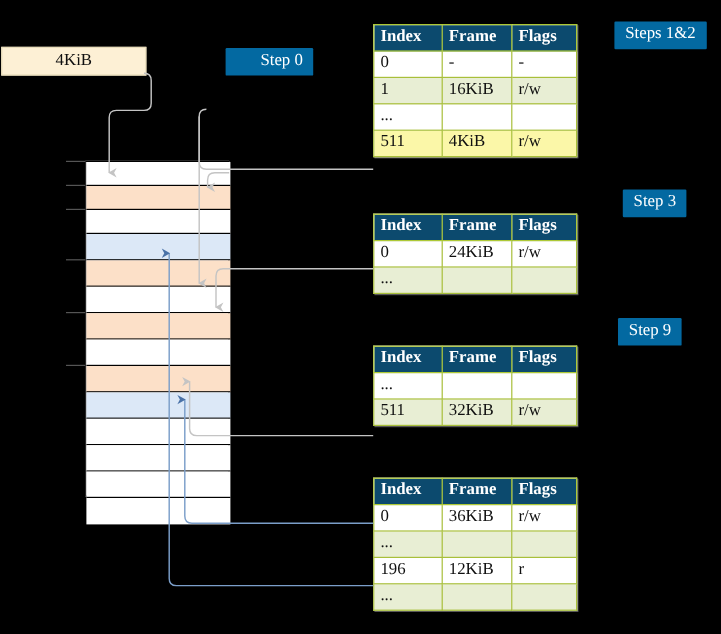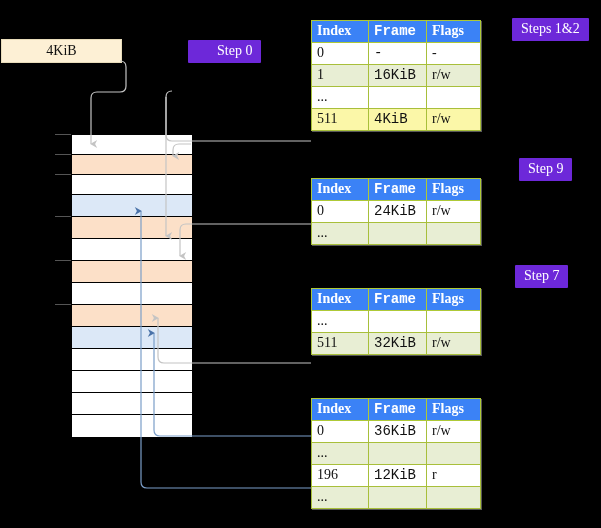--- a/index.html
+++ b/index.html
@@ -19,21 +19,21 @@
     position: absolute;
     left: 0; top: 0;
     width: 601px;
     height: 528px;
     background: #000000;
   }
 
   
   .step-badge {
     position: absolute;
-    background: #6d28d9;
+    background: #0369a1;
     color: #ffffff;
     font-family: "Liberation Serif", "DejaVu Serif", serif;
     font-size: 14px;
     line-height: 14px;
     padding: 4px 9px 5px 9px;
     white-space: nowrap;
     border-radius: 1px;
     box-shadow: 0 1px 0 rgba(0,0,0,0.4);
   }
 
@@ -92,28 +92,28 @@
     border: 1px solid #a8bf3a;
     padding: 2px 5px 3px 5px;
     text-align: left;
     height: 18px;
     box-sizing: border-box;
     color: #101010;
     font-weight: normal;
     vertical-align: middle;
   }
   .ptable th {
-    background: #3b82f6;
+    background: #0c4a6e;
     color: #ffffff;
     font-weight: bold;
     border-color: #aec936;
     font-size: 14px;
   }
   .ptable .c-index { width: 57px; }
-  .ptable .c-frame { width: 58px; font-family: Liberation Mono, monospace; }
+  .ptable .c-frame { width: 58px; }
   .ptable .c-flags { width: 54px; margin-left: 20px; }
 
   .row-white  td { background: #ffffff; }
   .row-tint   td { background: #e8eed4; }
   .hl td, td.hl { background: #fbf7a8 !important; }
 
   
   #links {
     position: absolute;
     left: 0; top: 0;
@@ -131,24 +131,24 @@
     <span>4KiB</span>
   </div>
 
   <div class="step-badge" style="left:188px; top:40px;padding-left:29px;">
     <span>Step 0</span>
   </div>
   <div class="step-badge" style="left:512px; top:18px;">
     <span>Steps 1&amp;2</span>
   </div>
   <div class="step-badge" style="left:519px; top:158px;">
+    <span>Step 3</span>
+  </div>
+  <div class="step-badge" style="left:515px; top:265px;">
     <span>Step 9</span>
-  </div>
-  <div class="step-badge" style="left:515px; top:265px;">
-    <span>Step 7</span>
   </div>
 
   <div class="tickmark" style="top:134px;"></div>
   <div class="tickmark" style="top:154px;"></div>
   <div class="tickmark" style="top:174px;"></div>
   <div class="tickmark" style="top:216px;"></div>
   <div class="tickmark" style="top:260px;"></div>
   <div class="tickmark" style="top:304px;"></div>
 
   <div class="memcol" id="memcol">

